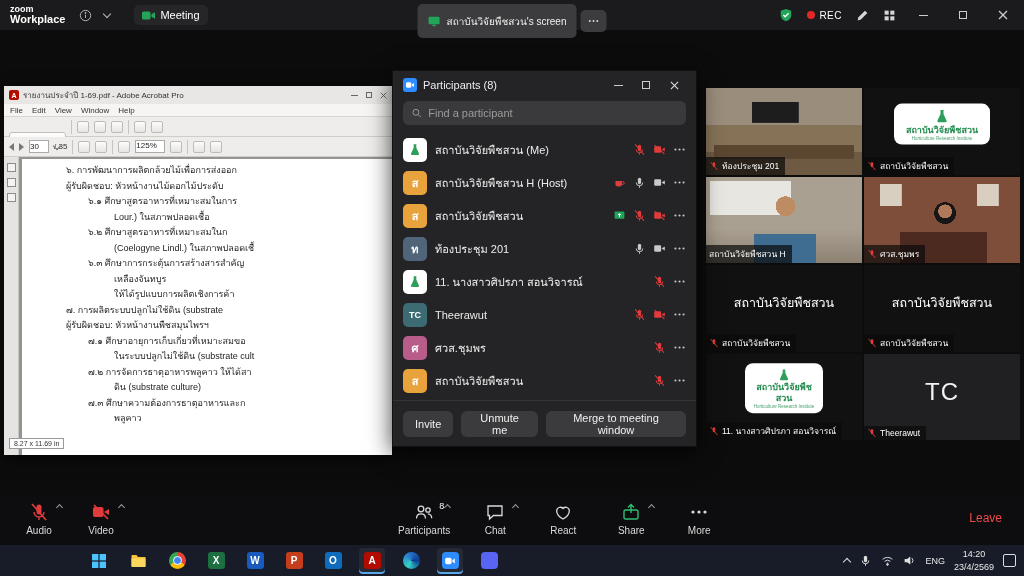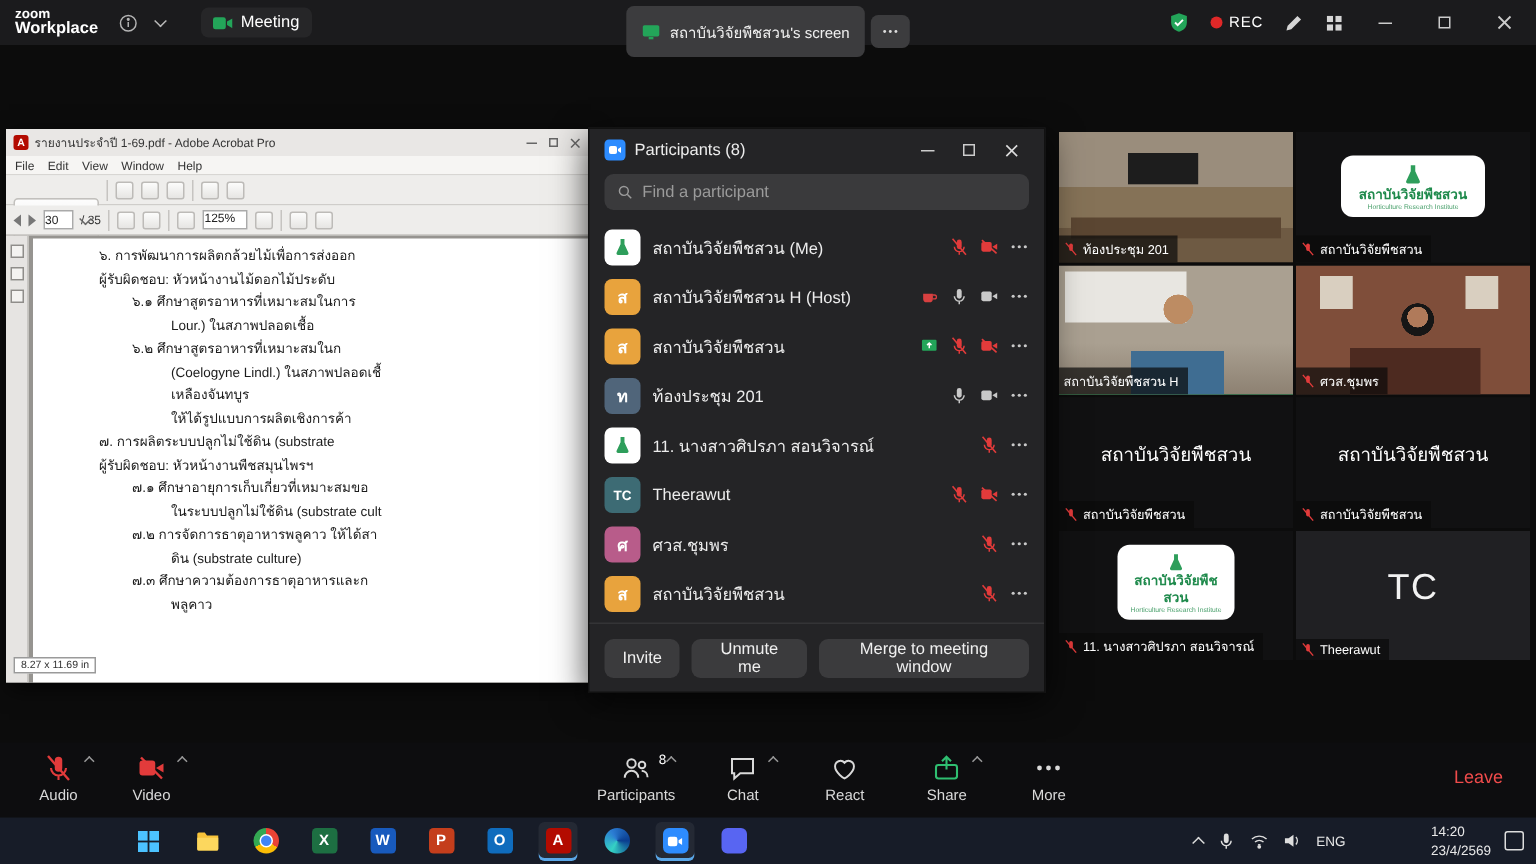--- a/index.html
+++ b/index.html
@@ -56,21 +56,21 @@
   .pdf-rail { width:15px; background:#e6e4e2; border-right:1px solid #c9c7c4; display:flex;
     flex-direction:column; align-items:center; gap:6px; padding-top:6px; }
   .rail-ic { width:9px; height:9px; border:1px solid #8f8d8a; background:#f4f3f1; }
   .pdf-page { flex:1; background:#fff; margin:2px 0 0 3px; padding:4px 0 0 8px; color:#1c1c1c; }
   .pline { font-size:9px; line-height:15.5px; white-space:nowrap; overflow:hidden; }
   .ind1 { padding-left:36px; } .ind2 { padding-left:58px; } .ind3 { padding-left:84px; }
   .pagesize { position:absolute; left:5px; bottom:6px; background:#fff; border:1px solid #9a9a9a;
     font-size:7px; color:#333; padding:1px 4px; }
 
   
-  .pp { position:absolute; left:392px; top:85px; width:305px; height:377px; background:#242426;
+  .pp { position:absolute; left:392px; top:70px; width:305px; height:377px; background:#242426;
     box-shadow:0 6px 22px rgba(0,0,0,.75); display:flex; flex-direction:column; z-index:10;
     border:1px solid #111; }
   .pp-title { height:28px; display:flex; align-items:center; gap:6px; padding:0 10px;
     color:#ececec; font-size:11px; }
   .zm-sq { width:14px; height:14px; border-radius:3px; background:#2d8cff; display:flex;
     align-items:center; justify-content:center; }
   .pp-title .ctl { margin-left:auto; display:flex; gap:4px; }
   .pp-winbtn { width:24px; height:20px; display:flex; align-items:center; justify-content:center; }
   .pp-search { margin:2px 10px 8px; height:24px; background:#3a3a3c; border-radius:6px;
     display:flex; align-items:center; gap:6px; padding:0 8px; }
@@ -168,21 +168,21 @@
   .edge-ic { width:17px; height:17px; border-radius:50%;
     background:conic-gradient(from 210deg,#35d2c4,#2b7cd3,#0a3d8f,#35d2c4); }
   .zoom-ic { width:17px; height:17px; border-radius:4px; background:#2d8cff; display:flex;
     align-items:center; justify-content:center; }
   .purple-ic { width:17px; height:17px; border-radius:4px; background:#5865f2; }
   .tray { margin-left:auto; display:flex; align-items:center; gap:9px; padding-right:8px;
     color:#e8e8e8; }
   .tray-chev { width:6px; height:6px; border-left:1.5px solid #ddd; border-top:1.5px solid #ddd;
     transform:rotate(45deg); margin-top:2px; }
   .tray-lang { font-size:9px; }
-  .clock { text-align:left; font-size:9px; line-height:1.35;margin-left:48px; }
+  .clock { text-align:center; font-size:9px; line-height:1.35; }
   .notif { width:13px; height:13px; border:1px solid #ddd; border-radius:2px; }
 </style>
 </head>
 <body>
 
 <div class="topbar">
   <div class="logo">
     <span class="l1">zoom</span>
     <span class="l2">Workplace</span>
   </div>
@@ -314,20 +314,21 @@
       <span class="rail-ic"></span>
       <span class="rail-ic"></span>
     </div>
     <div class="pdf-page">
       <div class="pline ind1">๖. การพัฒนาการผลิตกล้วยไม้เพื่อการส่งออก</div>
       <div class="pline ind1">ผู้รับผิดชอบ: หัวหน้างานไม้ดอกไม้ประดับ</div>
       <div class="pline ind2">๖.๑ ศึกษาสูตรอาหารที่เหมาะสมในการ</div>
       <div class="pline ind3">Lour.) ในสภาพปลอดเชื้อ</div>
       <div class="pline ind2">๖.๒ ศึกษาสูตรอาหารที่เหมาะสมในก</div>
       <div class="pline ind3">(Coelogyne Lindl.) ในสภาพปลอดเชื้</div>
+      <div class="pline ind2">๖.๓ ศึกษาการกระตุ้นการสร้างสารสำคัญ</div>
       <div class="pline ind3">เหลืองจันทบูร</div>
       <div class="pline ind3">ให้ได้รูปแบบการผลิตเชิงการค้า</div>
       <div class="pline ind1">๗. การผลิตระบบปลูกไม่ใช้ดิน (substrate</div>
       <div class="pline ind1">ผู้รับผิดชอบ: หัวหน้างานพืชสมุนไพรฯ</div>
       <div class="pline ind2">๗.๑ ศึกษาอายุการเก็บเกี่ยวที่เหมาะสมขอ</div>
       <div class="pline ind3">ในระบบปลูกไม่ใช้ดิน (substrate cult</div>
       <div class="pline ind2">๗.๒ การจัดการธาตุอาหารพลูคาว ให้ได้สา</div>
       <div class="pline ind3">ดิน (substrate culture)</div>
       <div class="pline ind2">๗.๓ ศึกษาความต้องการธาตุอาหารและก</div>
       <div class="pline ind3">พลูคาว</div>

